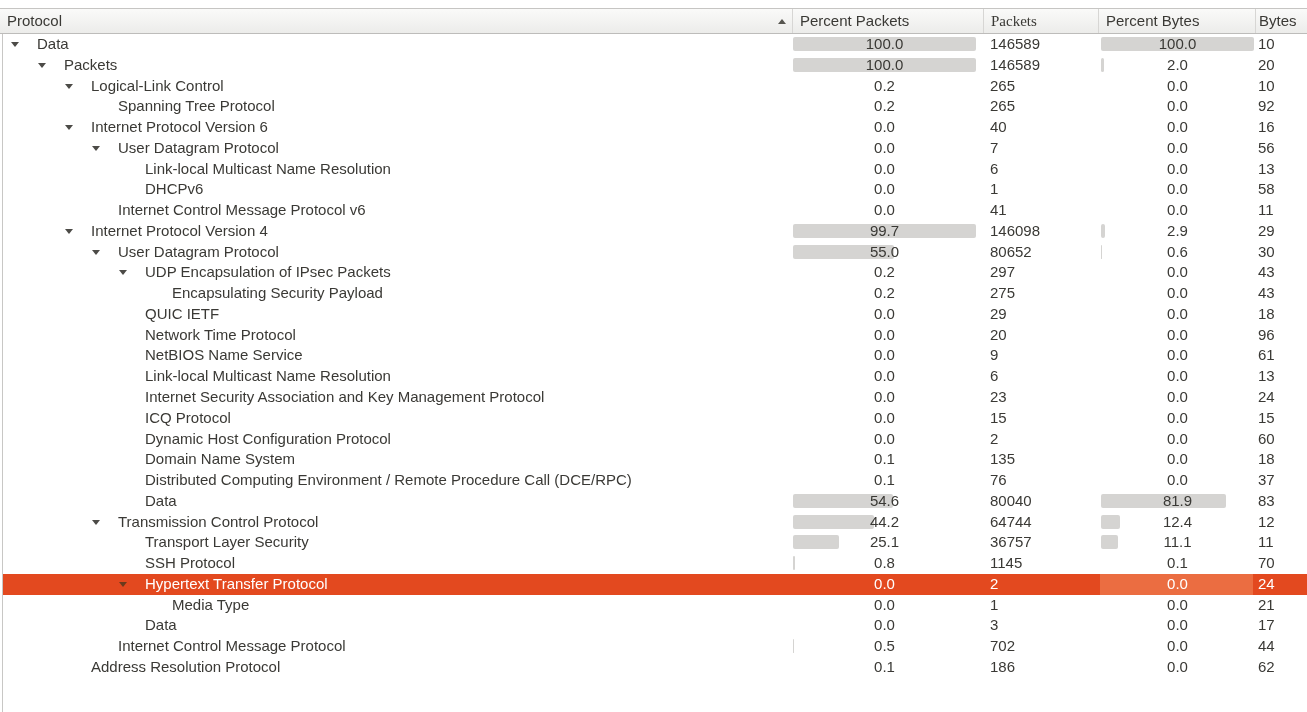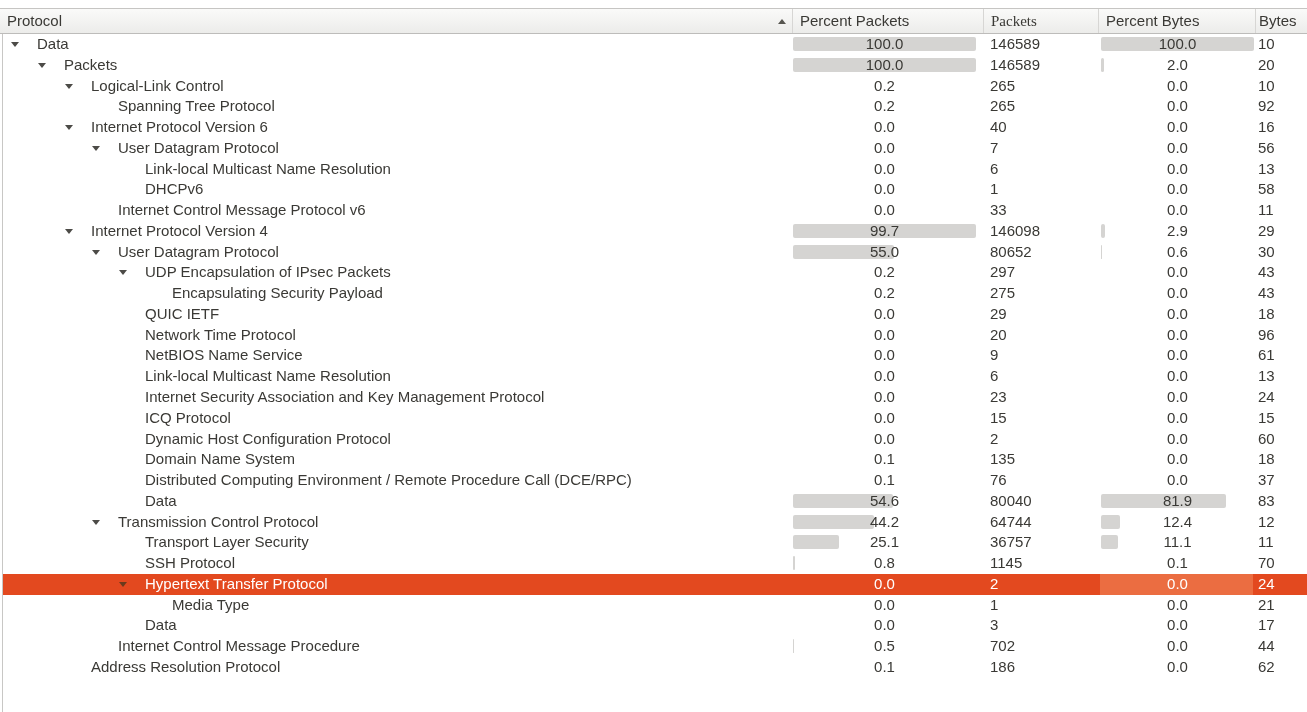--- a/index.html
+++ b/index.html
@@ -195,21 +195,21 @@
       </div>
       <div class="cell c-by">58</div>
     </div>
     <div class="row">
       <div class="cell c-proto">
         <div class="plabel" style="left: 115px;">Internet Control Message Protocol v6</div>
       </div>
       <div class="cell c-pp">
         <div class="pct">0.0</div>
       </div>
-      <div class="cell c-pk">33</div>
+      <div class="cell c-pk">41</div>
       <div class="cell c-pb">
         <div class="pct">0.0</div>
       </div>
       <div class="cell c-by">11</div>
     </div>
     <div class="row">
       <div class="cell c-proto">
         <div class="expander" style="left: 62px;"></div>
         <div class="plabel" style="left: 88px;">Internet Protocol Version 4</div>
       </div>
@@ -480,21 +480,21 @@
         <div class="pct">0.0</div>
       </div>
       <div class="cell c-pk">3</div>
       <div class="cell c-pb">
         <div class="pct">0.0</div>
       </div>
       <div class="cell c-by">17</div>
     </div>
     <div class="row">
       <div class="cell c-proto">
-        <div class="plabel" style="left: 115px;">Internet Control Message Procedure</div>
+        <div class="plabel" style="left: 115px;">Internet Control Message Protocol</div>
       </div>
       <div class="cell c-pp">
         <div class="bar" style="width: 0.9px;"></div>
         <div class="pct">0.5</div>
       </div>
       <div class="cell c-pk">702</div>
       <div class="cell c-pb">
         <div class="pct">0.0</div>
       </div>
       <div class="cell c-by">44</div>

